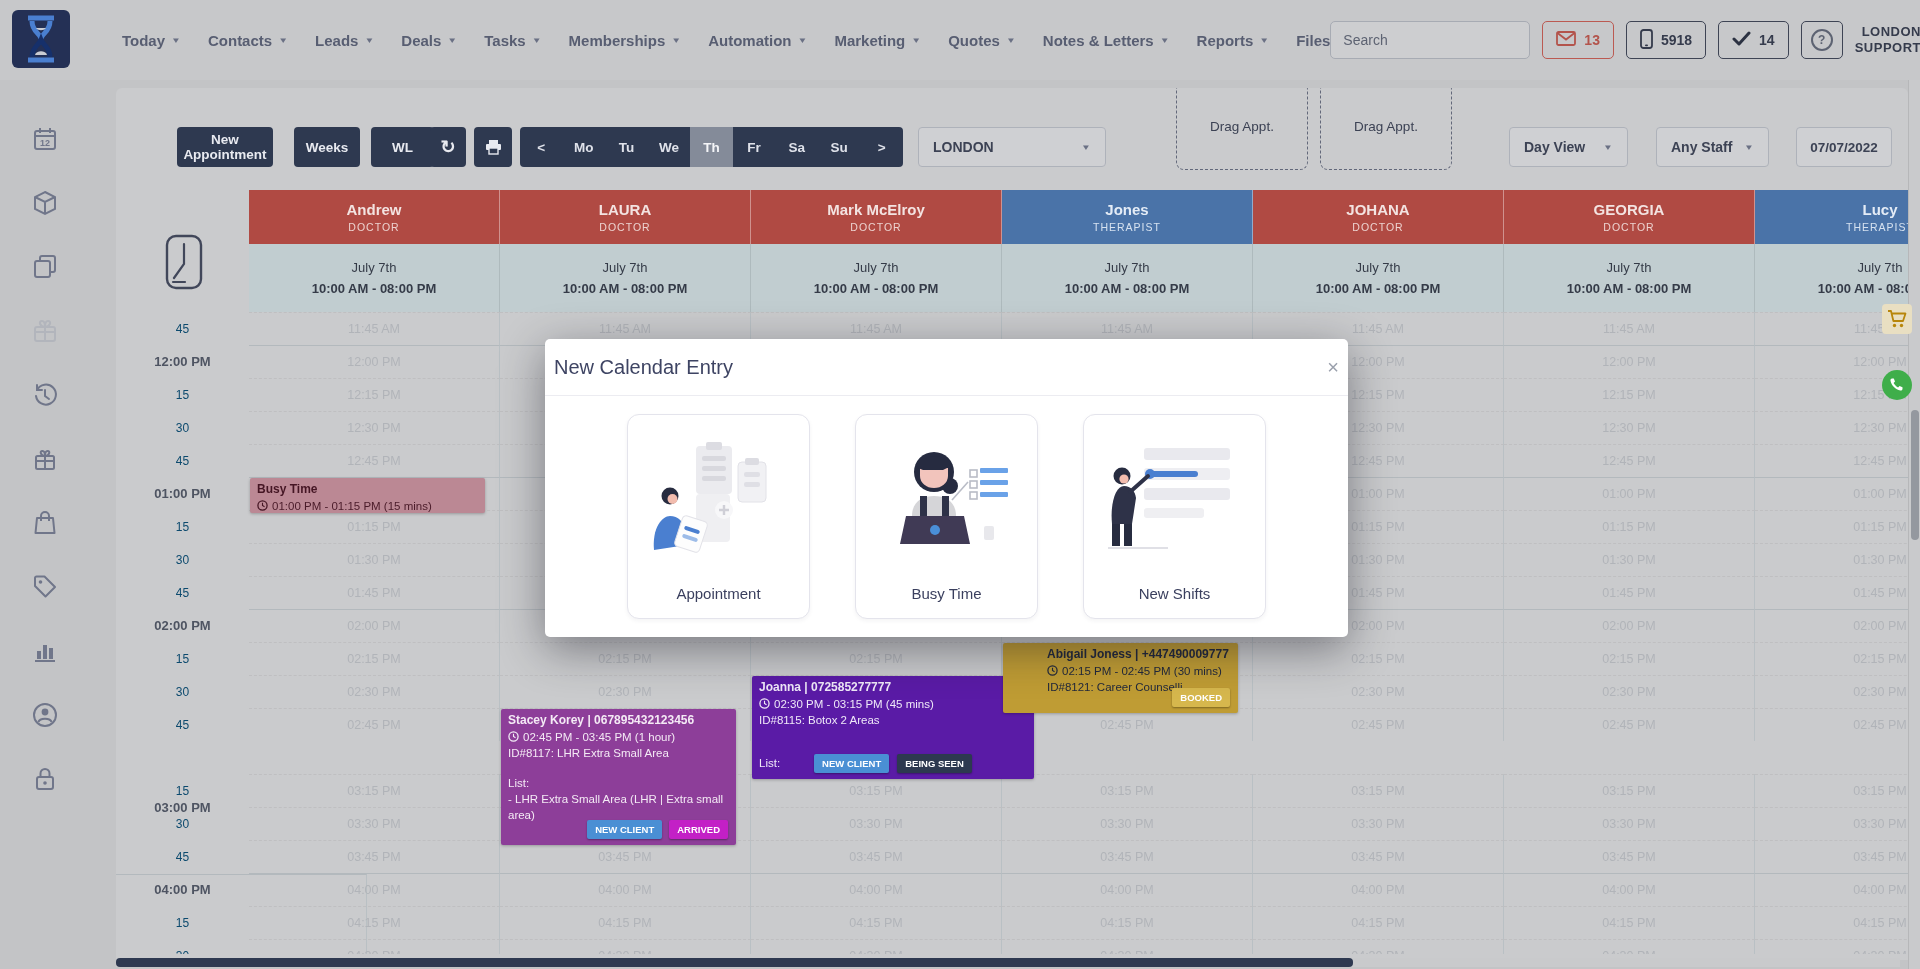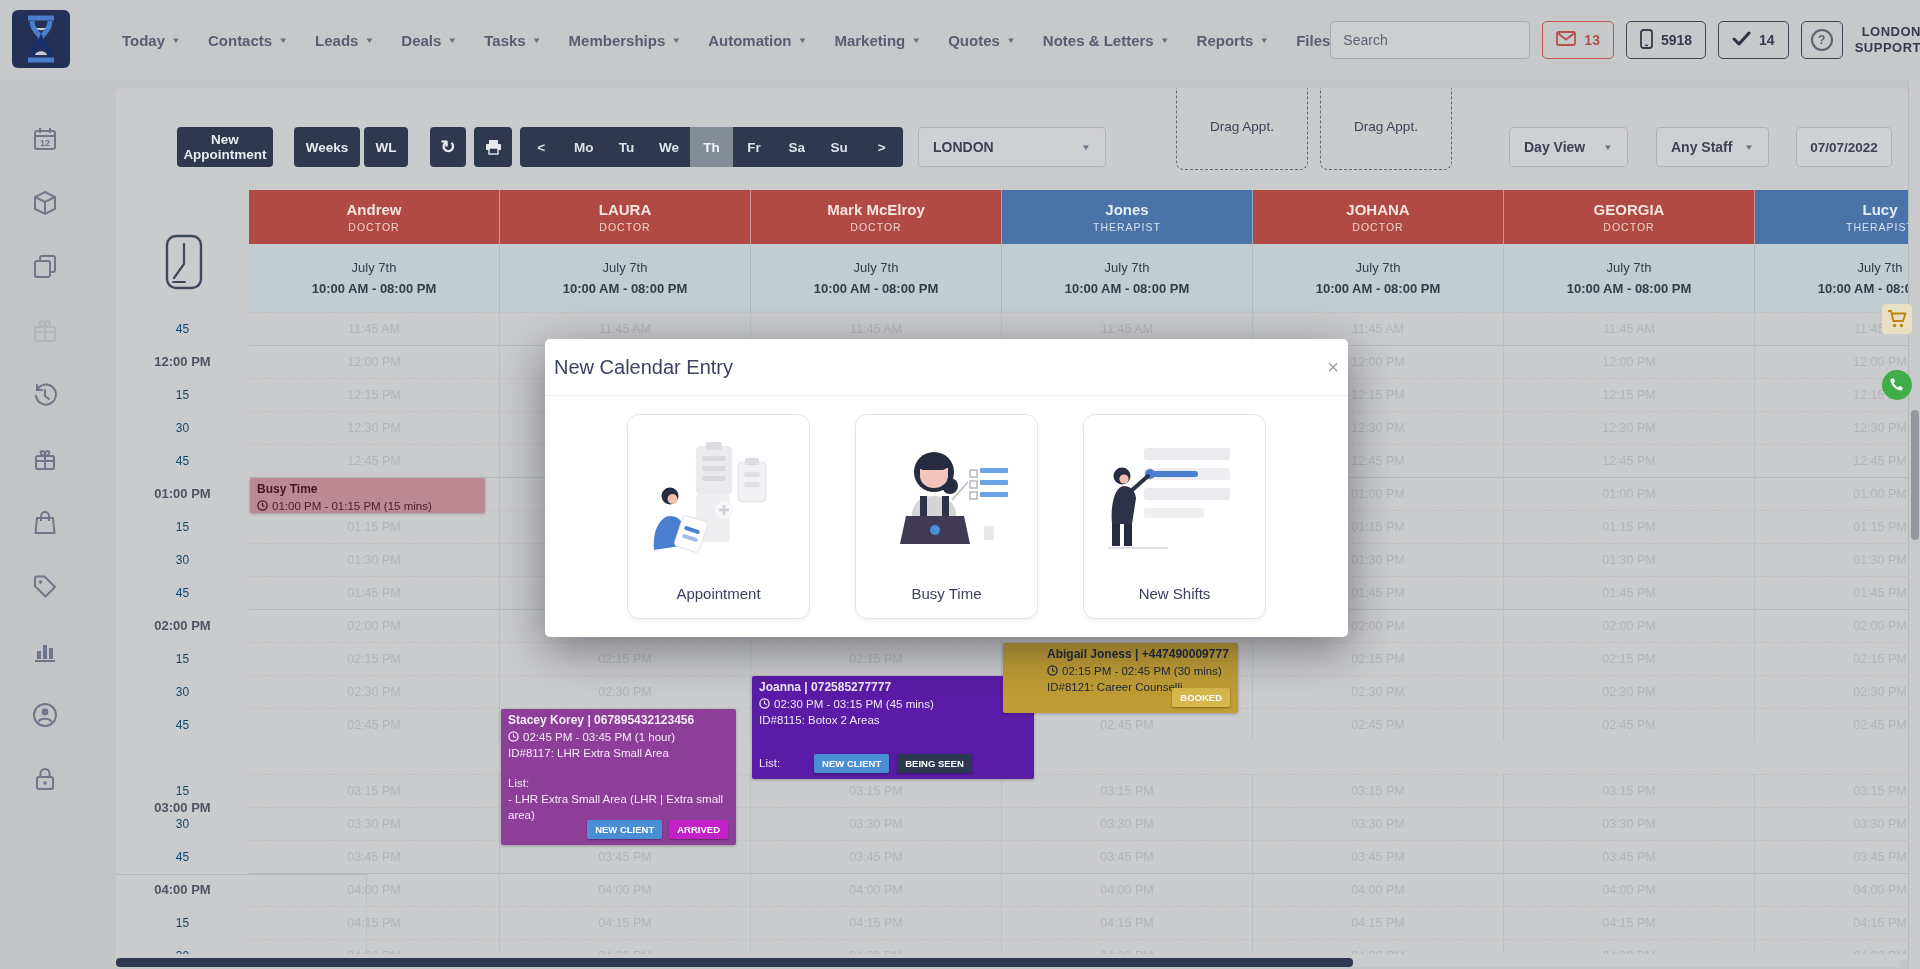--- a/index.html
+++ b/index.html
@@ -321,21 +321,21 @@
           </svg>
         </div>
       </div>
   </div>
 
   <div class="content">
 
     <div class="toolbar">
       <button class="tb-btn" style="left:41px; width:96px;margin-left:20px;">New Appointment</button>
       <button class="tb-btn" style="left:178px; width:66px;">Weeks</button>
-      <button class="tb-btn" style="left:248px; width:44px;">WL</button>
+      <button class="tb-btn" style="left:255px; width:63px;">WL</button>
       <button class="tb-btn" style="left:314px; width:36px; font-size:18px;">↻</button>
       <button class="tb-btn" style="left:358px; width:38px;">
         <svg width="17" height="16" viewBox="0 0 17 16">
           <rect x="4" y="1" width="9" height="4" fill="#e8eaf0"></rect>
           <rect x="1" y="5" width="15" height="6" rx="1" fill="#e8eaf0"></rect>
           <rect x="4" y="9" width="9" height="6" fill="#2e3950" stroke="#e8eaf0" stroke-width="1.4"></rect>
         </svg>
       </button>
       <div class="day-strip" id="day-strip">
           <div class="day-cell">&lt;</div>

